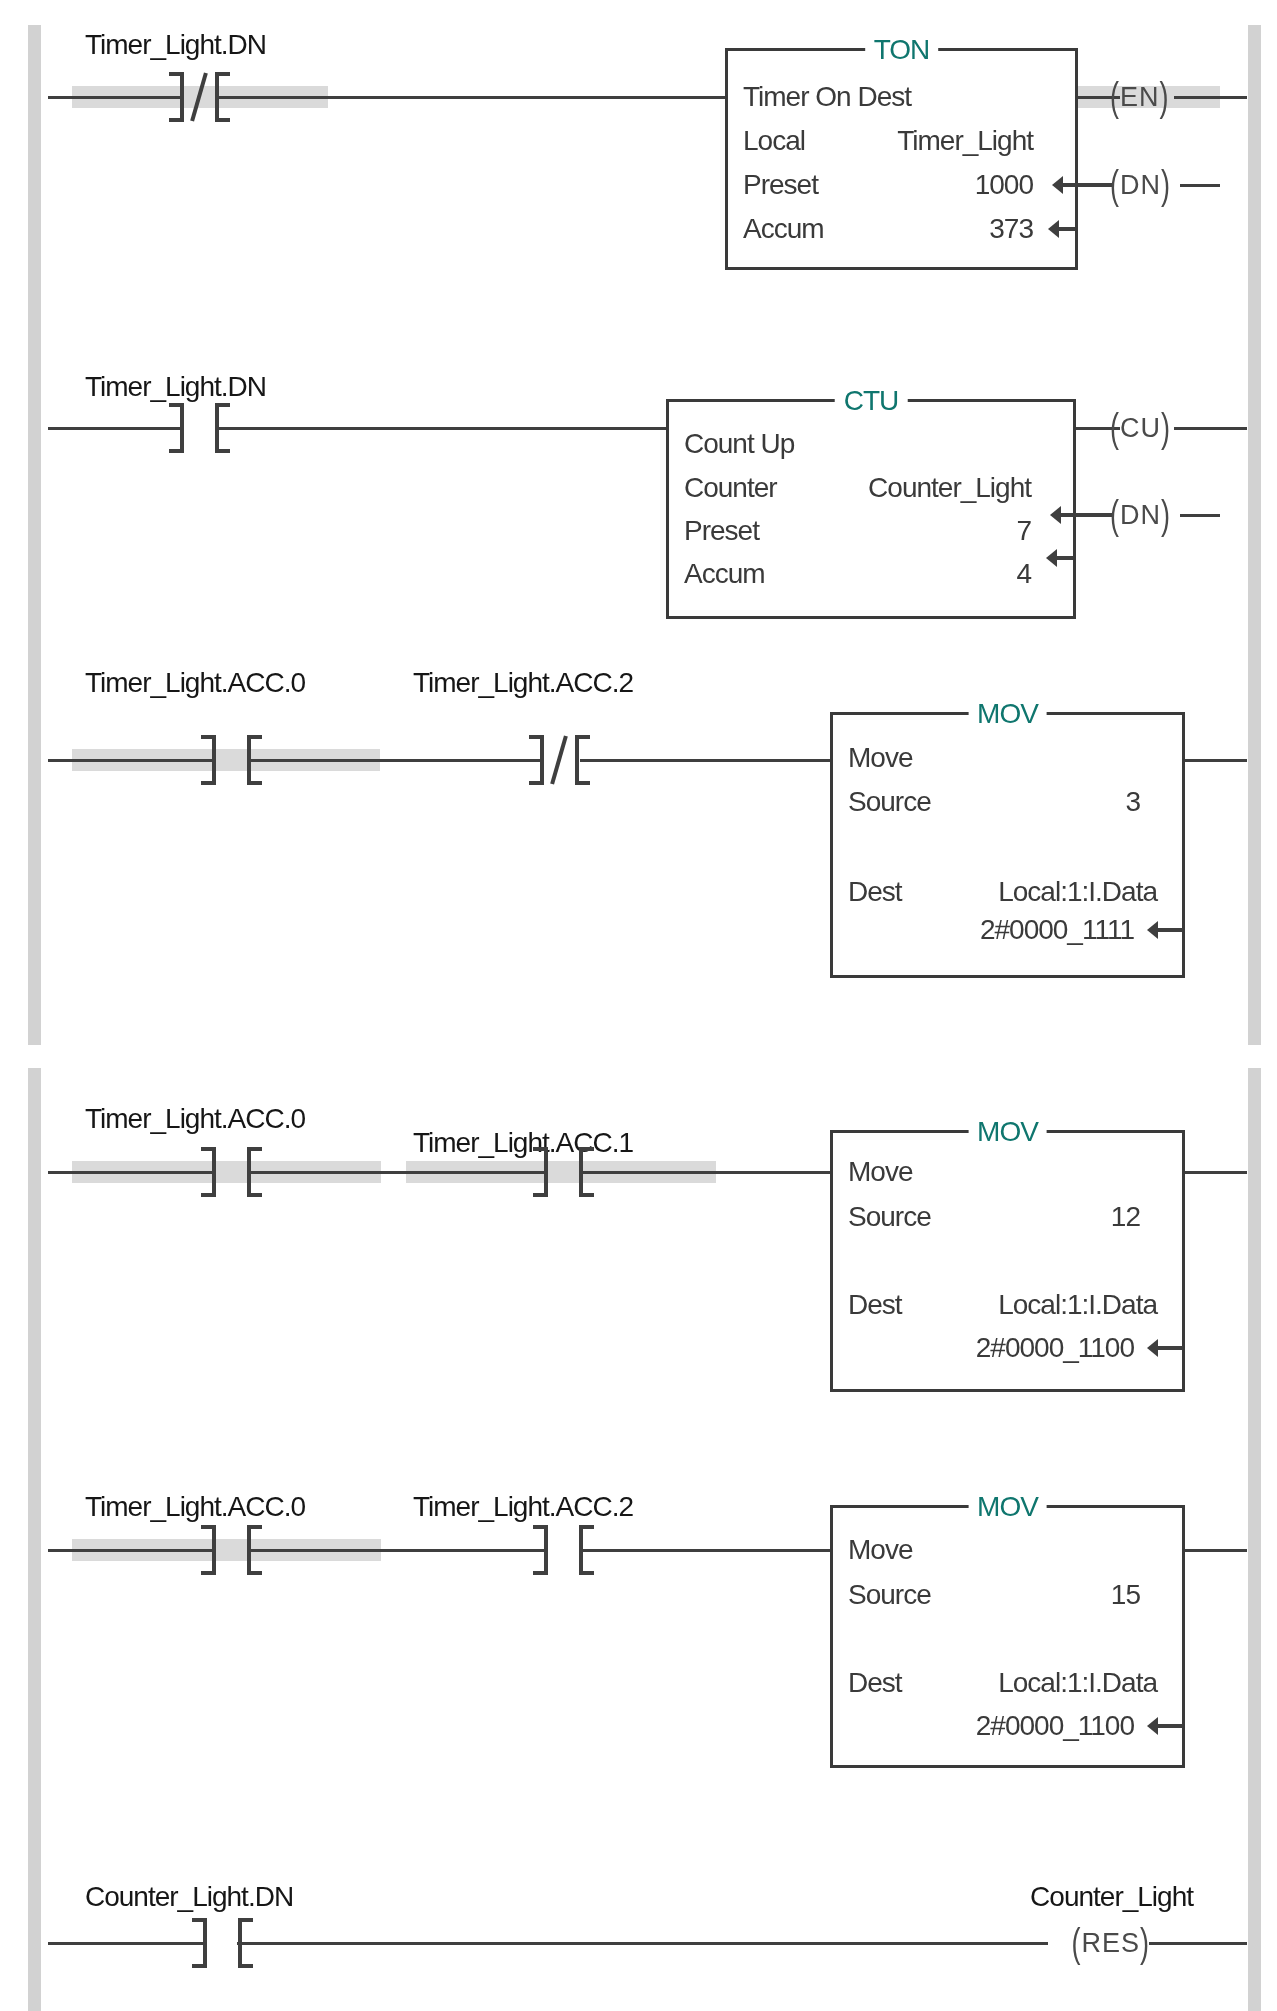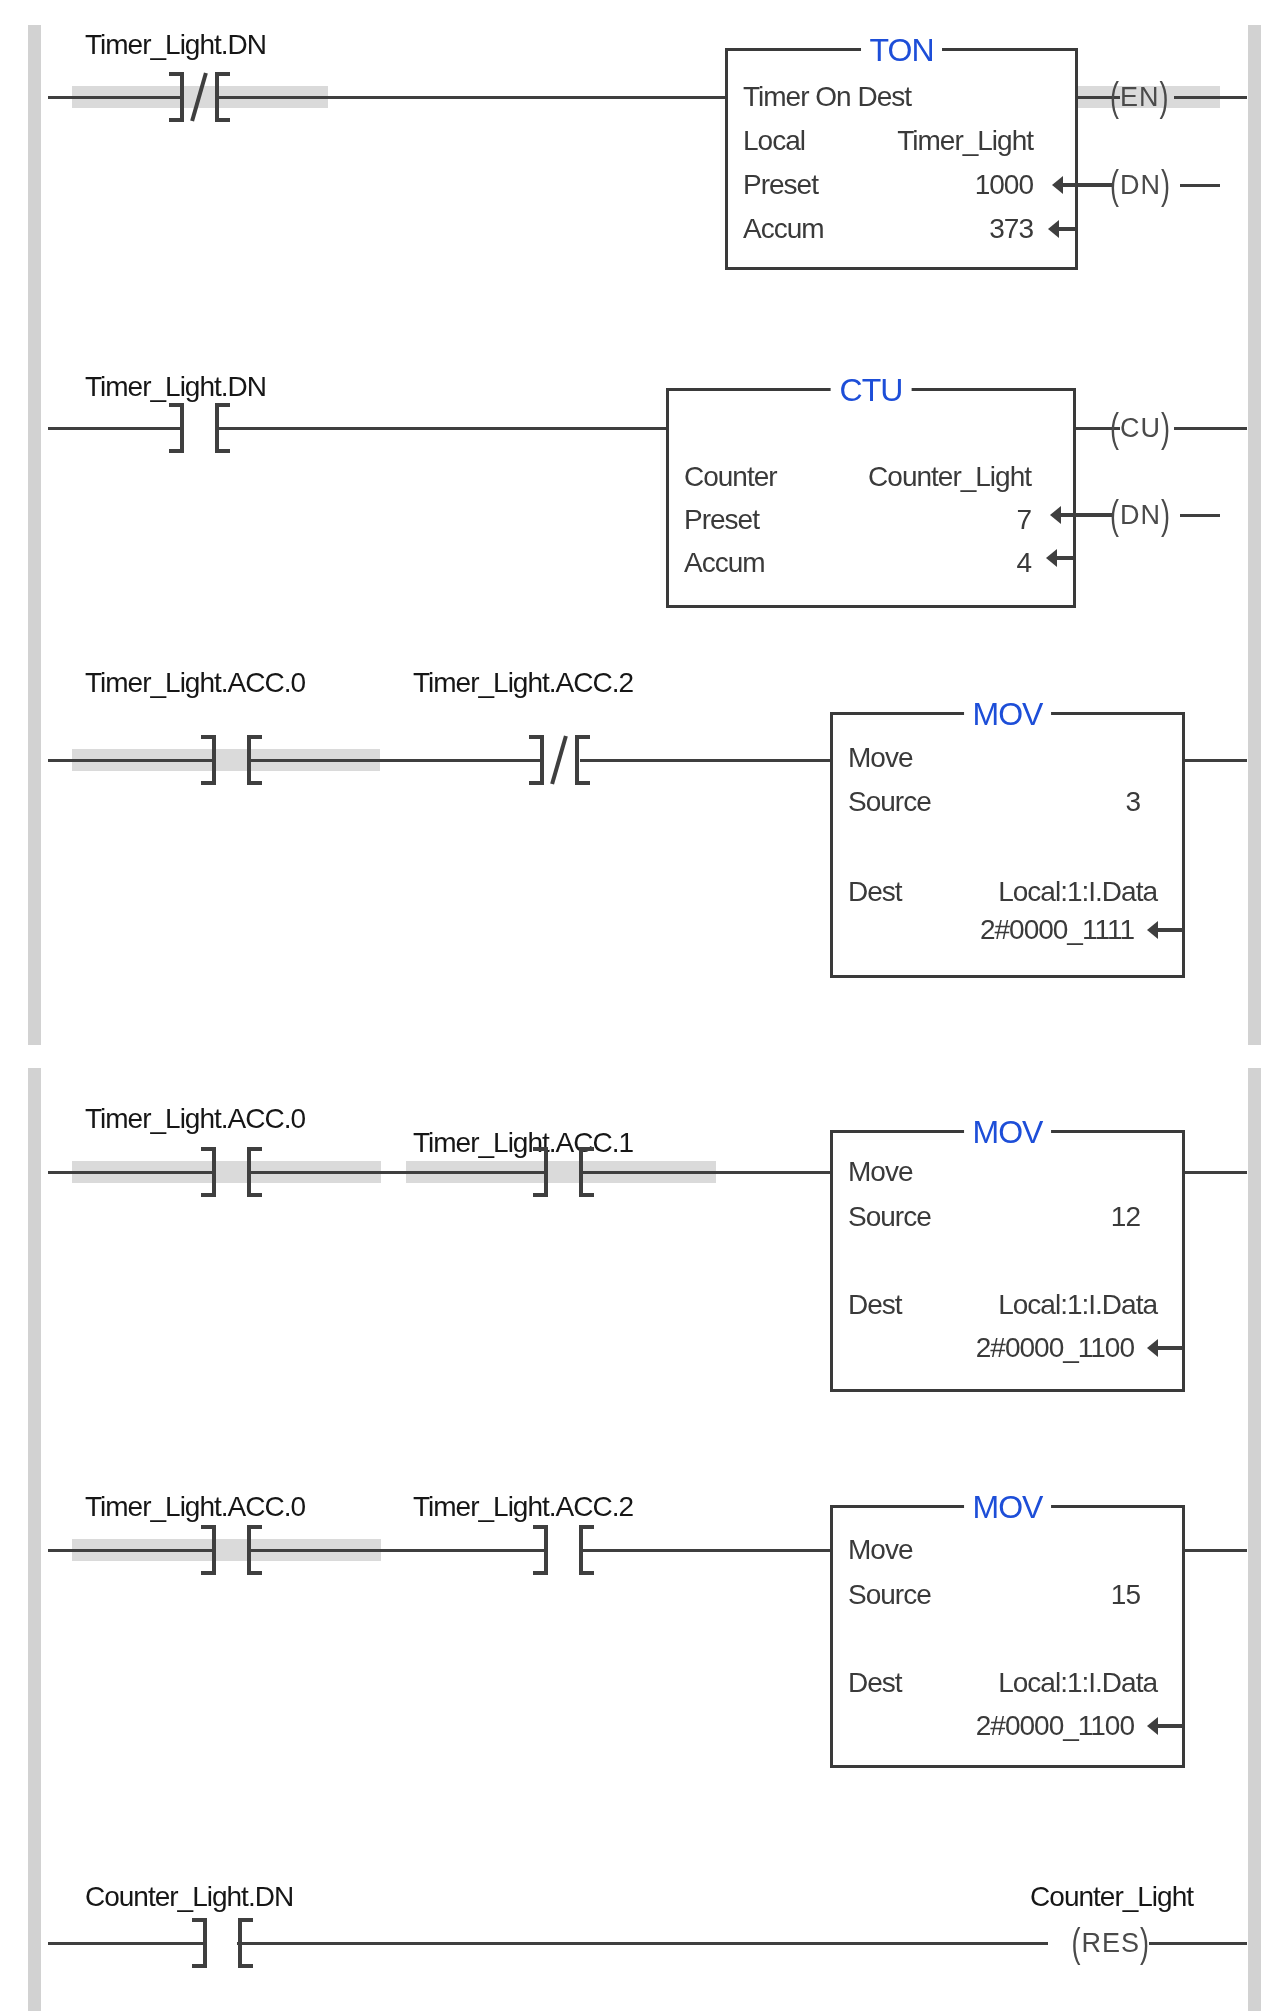--- a/index.html
+++ b/index.html
@@ -32,22 +32,22 @@
   .contact .slash {
     position:absolute; left:17px; top:0px; width:4px; height:50px;
     background:#3f3f3f; transform:rotate(16deg);
   }
   
   .block {
     position:absolute; box-sizing:border-box; border:3px solid #3a3a3a; background:#ffffff;
   }
   .btitle {
     position:absolute; top:-17px; left:50%; transform:translateX(-50%);
-    background:#ffffff; padding:0 9px; font-size:32px; line-height:32px;
-    color:#1d4ed8; letter-spacing:-1px; white-space:nowrap;
+    background:#ffffff; padding:0 9px; font-size:28px; line-height:32px;
+    color:#0f766e; letter-spacing:-1px; white-space:nowrap;
   }
   .brow {
     position:absolute; left:15px; right:42px; height:30px; line-height:30px;
     font-size:28px; color:#3a3a3a; letter-spacing:-1px; white-space:nowrap;
     display:flex; justify-content:space-between;
   }
   .brow.tight { right:25px; }
   .brow.vonly { right:48px; justify-content:flex-end; }
   
   .coil {
@@ -113,22 +113,25 @@
 <div>
   <div class="wire" style="left:48px;  top:427px; width:132px;"></div>
   <div class="wire" style="left:219px; top:427px; width:447px;"></div>
   <div class="wire" style="left:1076px; top:427px; width:44px;"></div>
   <div class="wire" style="left:1174px; top:427px; width:73px;"></div>
   <div class="tag" style="left:85px; top:372px;">Timer_Light.DN</div>
   <div class="contact" style="left:180px; top:403px;">
     <div class="bar l"></div>
     <div class="bar r"></div>
   </div>
-  <div class="block" style="left:666px; top:388px; width:410px; height:220px;">
+  <div class="block" style="left:666px; top:399px; width:410px; height:220px;">
     <div class="btitle">CTU</div>
+    <div class="brow" style="top:27px;">
+        <span>Count Up</span>
+      </div>
     <div class="brow" style="top:71px;">
       <span>Counter</span>
       <span>Counter_Light</span>
     </div>
     <div class="brow" style="top:114px;">
       <span>Preset</span>
       <span>7</span>
     </div>
     <div class="brow" style="top:157px;">
       <span>Accum</span>

